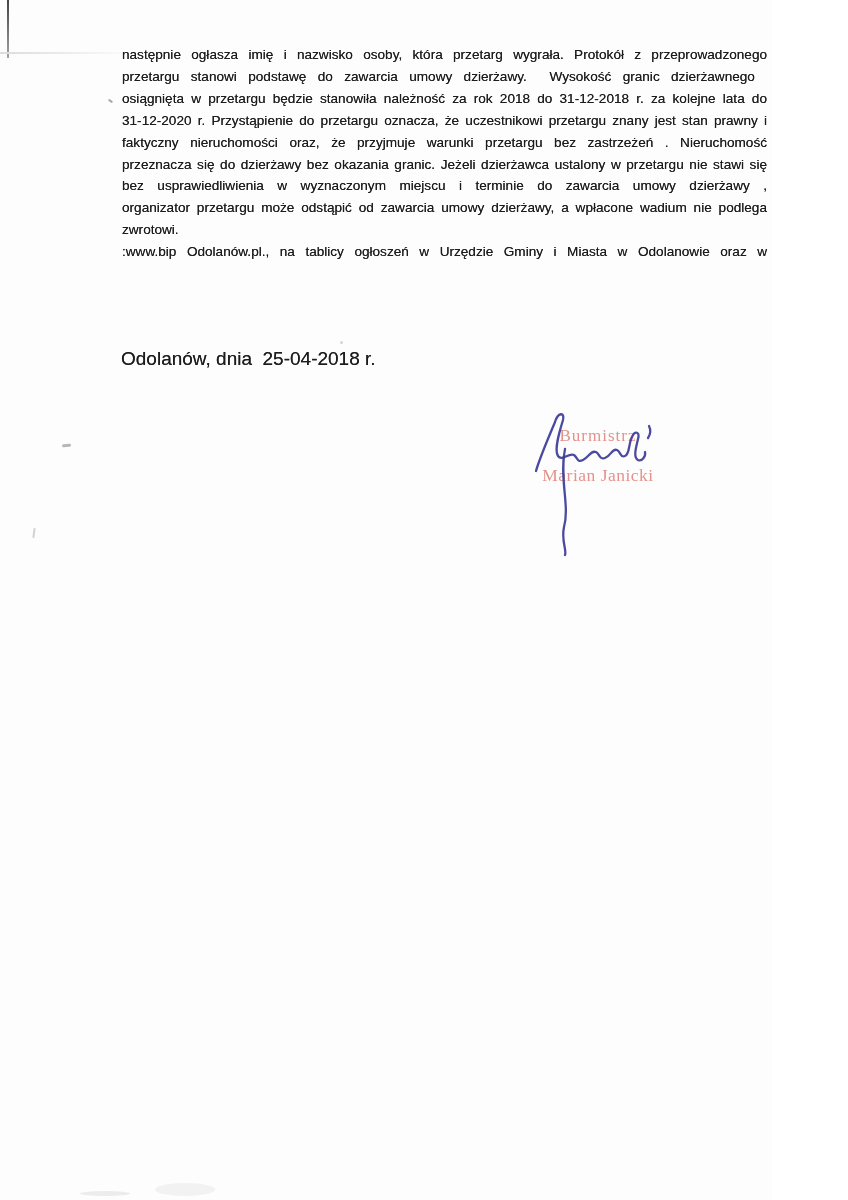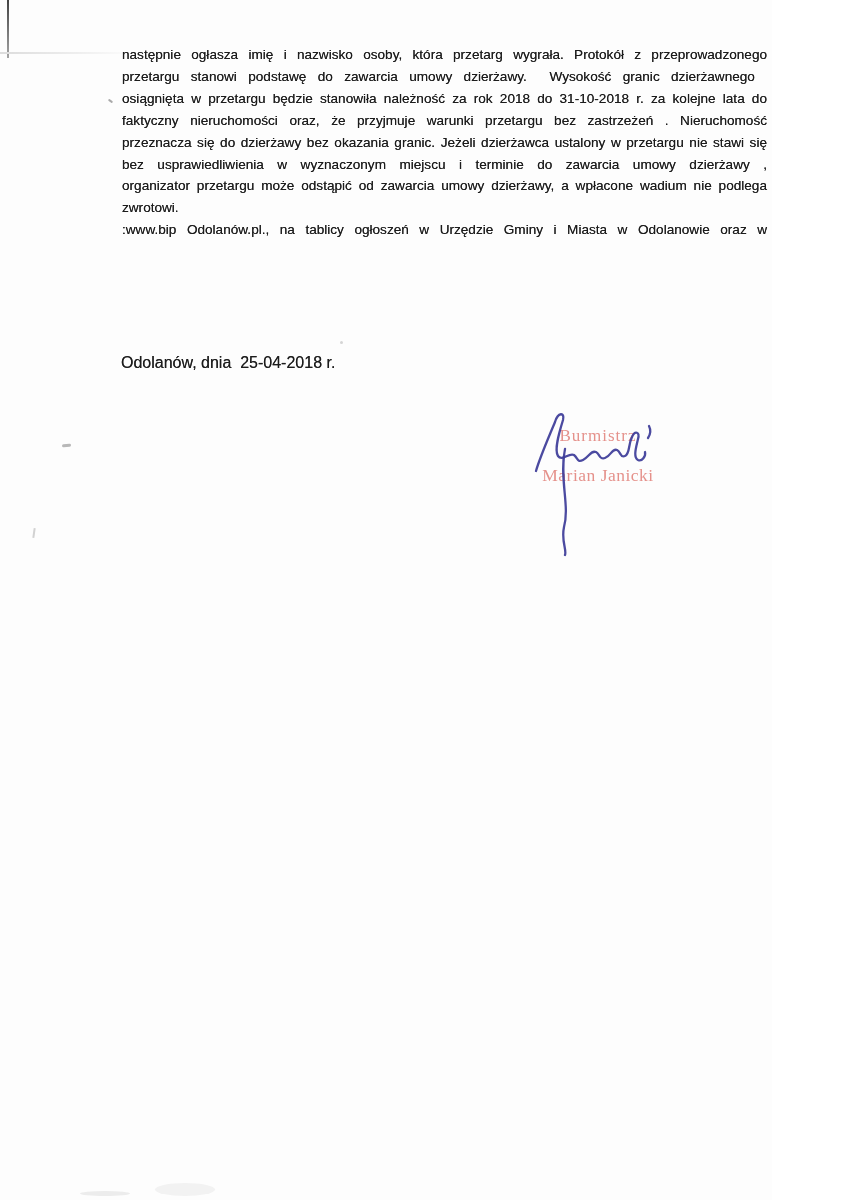--- a/index.html
+++ b/index.html
@@ -35,23 +35,22 @@
   .link {
     text-decoration: underline;
     text-underline-offset: 2.5px;
   }
 
   .dateline {
     position: absolute;
     left: 121px;
     top: 348px;
     white-space: pre;
-    font-size: 16px;
+    font-size: 19px;
     text-shadow: 0 0 0.5px rgba(25,25,25,0.8);
-    margin-top: 6px;
   }
 
   
   .signature {
     position: absolute;
     left: 528px;
     top: 405px;
     width: 140px;
     height: 160px;
   }
@@ -141,21 +140,22 @@
   <div class="art accent-speck"></div>
   <div class="art dash-mark"></div>
   <div class="art tick-mark"></div>
   <div class="art speck-c"></div>
   <div class="art smudge-a"></div>
   <div class="art smudge-b"></div>
 
   <div class="textblock">
     <div class="line j" style="word-spacing: 6.52273px;">następnie ogłasza imię i nazwisko osoby, która przetarg wygrała. Protokół z przeprowadzonego</div>
     <div class="line j" style="word-spacing: 7.56875px;">przetargu stanowi podstawę do zawarcia umowy dzierżawy.  Wysokość granic dzierżawnego</div>
-    <div class="line j" style="word-spacing: 3.40104px;">osiągnięta w przetargu będzie stanowiła należność za rok 2018 do 31-10-2018 r. za kolejne lata do</div>
+    <div class="line j" style="word-spacing: 3.40104px;">osiągnięta w przetargu będzie stanowiła należność za rok 2018 do 31-12-2018 r. za kolejne lata do</div>
+    <div class="line j" style="word-spacing: 2.41827px;">31-12-2020 r. Przystąpienie do przetargu oznacza, że uczestnikowi przetargu znany jest stan prawny i</div>
     <div class="line j" style="word-spacing: 7.76094px;">faktyczny nieruchomości oraz, że przyjmuje warunki przetargu bez zastrzeżeń . Nieruchomość</div>
     <div class="line j" style="word-spacing: 1.81585px;">przeznacza się do dzierżawy bez okazania granic. Jeżeli dzierżawca ustalony w przetargu nie stawi się</div>
     <div class="line j" style="word-spacing: 9.66619px;">bez usprawiedliwienia w wyznaczonym miejscu i terminie do zawarcia umowy dzierżawy ,</div>
     <div class="line j" style="word-spacing: 3.08203px;">organizator przetargu może odstąpić od zawarcia umowy dzierżawy, a wpłacone wadium nie podlega</div>
     <div class="line">zwrotowi.</div>
     <div class="line j" style="word-spacing: 6.72356px;">:www.bip Odolanów.pl., na tablicy ogłoszeń w Urzędzie Gminy i Miasta w Odolanowie oraz w</div>
   </div>
 
   <div class="dateline">Odolanów, dnia  25-04-2018 r.</div>
 

